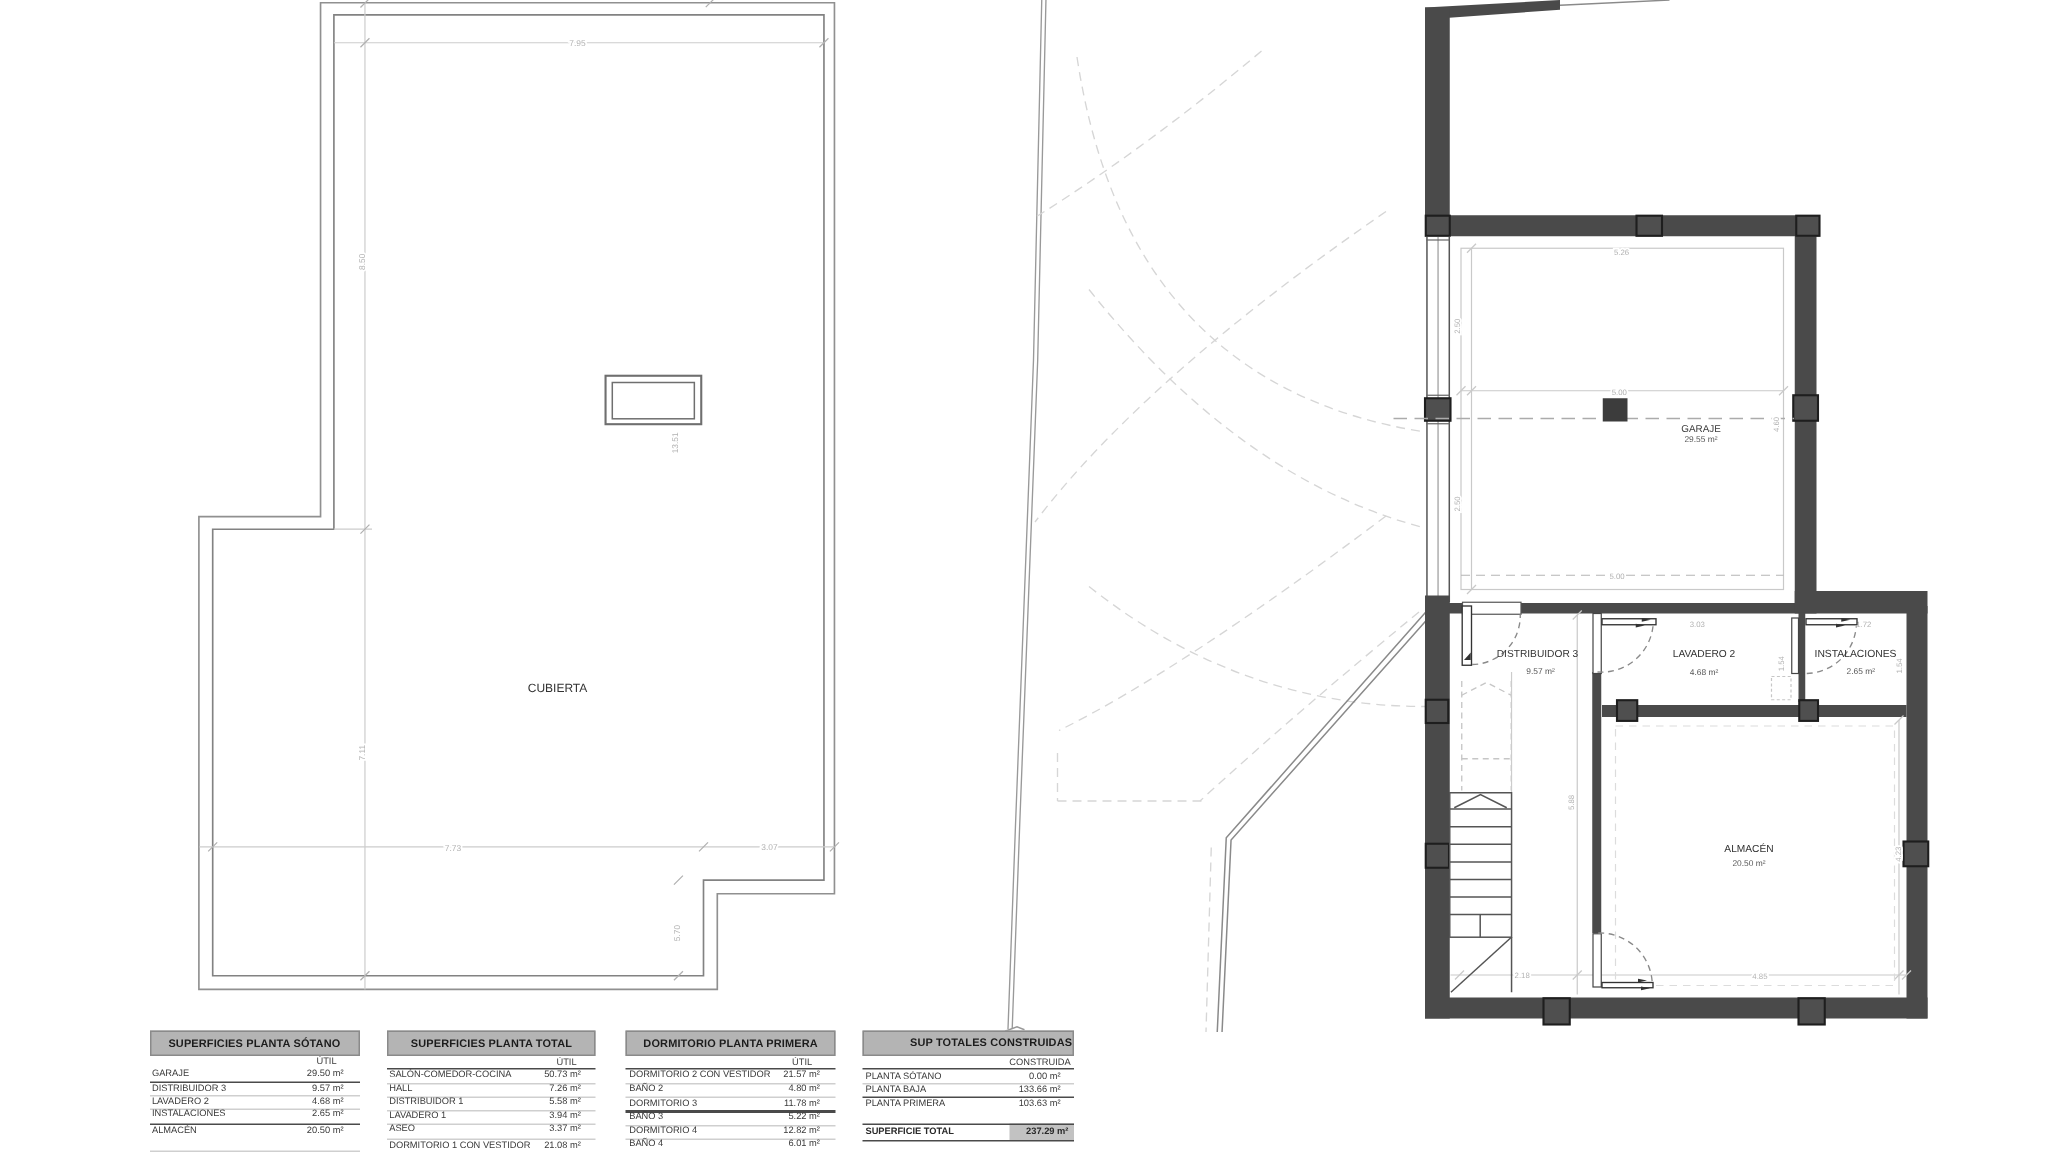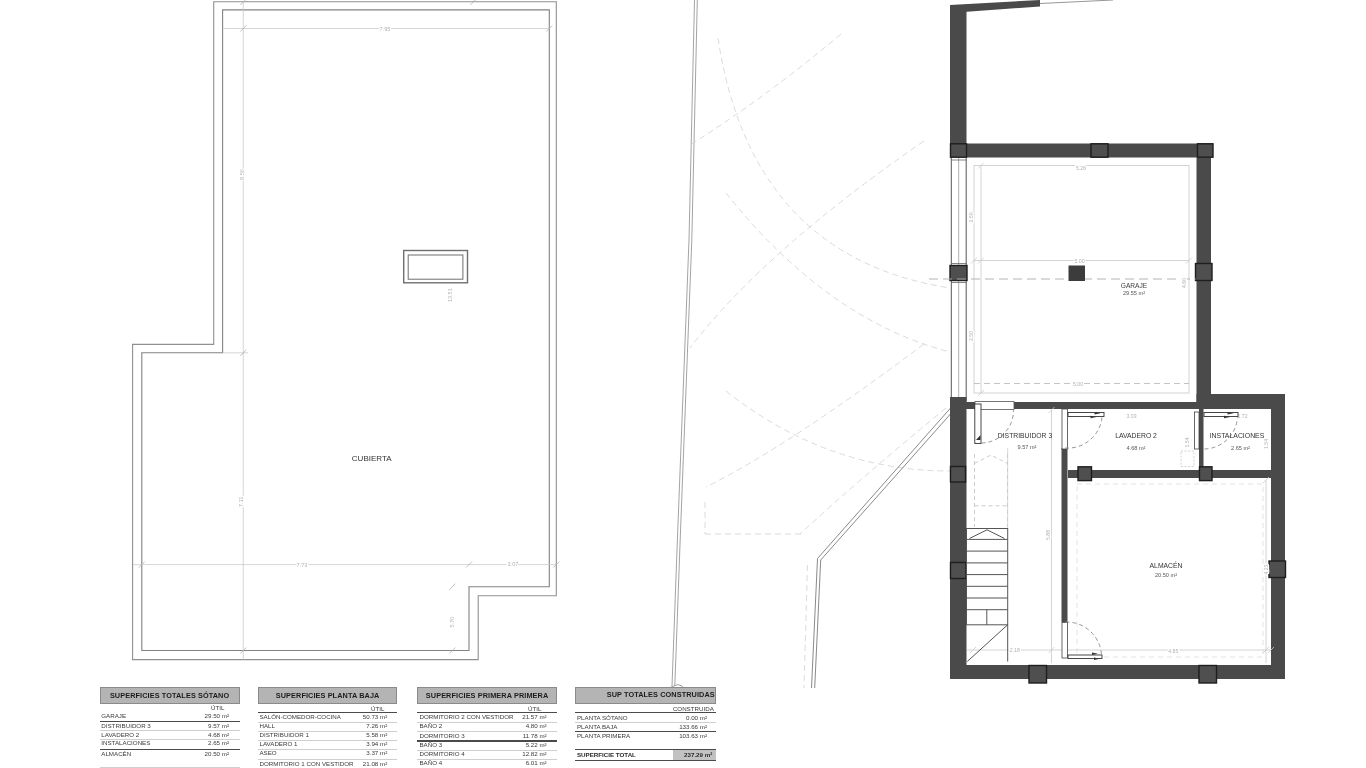--- a/index.html
+++ b/index.html
@@ -264,21 +264,21 @@
 <text x="1240.5" y="449.6" font-size="5.6" fill="#575757">2.65 m²</text>
 </g>
 
 <g font-family="Liberation Sans" text-anchor="middle">
 <text x="1166" y="567.8" font-size="6.8" fill="#333">ALMACÉN</text>
 <text x="1166" y="577.2" font-size="5.6" fill="#575757">20.50 m²</text>
 </g>
 </svg>
 
 <div class="tbl" style="left:99.5px;top:0;width:140.2px;">
-  <div class="thead" style="left:0;top:686.5px;width:138.2px;height:15px;">SUPERFICIES TOTALES SÓTANO</div>
+  <div class="thead" style="left:0;top:686.5px;width:138.2px;height:15px;">SUPERFICIES PLANTA SÓTANO</div>
   <div class="trow" style="left:0;top:703.9px;width:140.2px;">
         <span class="val" style="right:15.3px;">ÚTIL</span>
       </div>
   <div class="trow" style="left:0;top:712.4px;width:140.2px;">
         <span class="lbl" style="left:1.8px;">GARAJE</span>
         <span class="val" style="right:10.7px;">29.50 m²</span>
       </div>
   <div class="dline" style="left:0;top:721px;width:140.2px;"></div>
   <div class="trow" style="left:0;top:722px;width:140.2px;">
         <span class="lbl" style="left:1.8px;">DISTRIBUIDOR 3</span>
@@ -296,21 +296,21 @@
       </div>
   <div class="dline" style="left:0;top:749.3px;width:140.2px;"></div>
   <div class="trow" style="left:0;top:749.8px;width:140.2px;">
         <span class="lbl" style="left:1.8px;">ALMACÉN</span>
         <span class="val" style="right:10.7px;">20.50 m²</span>
       </div>
   <div class="fline" style="left:0;top:766.9px;width:140.2px;"></div>
 </div>
 
 <div class="tbl" style="left:257.8px;top:0;width:139.6px;">
-  <div class="thead" style="left:0;top:686.5px;width:137.6px;height:15px;">SUPERFICIES PLANTA BAJA</div>
+  <div class="thead" style="left:0;top:686.5px;width:137.6px;height:15px;">SUPERFICIES PLANTA TOTAL</div>
   <div class="trow" style="left:0;top:705.2px;width:139.6px;">
         <span class="val" style="right:13px;">ÚTIL</span>
       </div>
   <div class="dline" style="left:0;top:712.1px;width:139.6px;"></div>
   <div class="trow" style="left:0;top:713.1px;width:139.6px;">
         <span class="lbl" style="left:1.7px;">SALÓN-COMEDOR-COCINA</span>
         <span class="val" style="right:10.2px;">50.73 m²</span>
       </div>
   <div class="fline" style="left:0;top:721.8px;width:139.6px;"></div>
   <div class="trow" style="left:0;top:722.2px;width:139.6px;">
@@ -333,21 +333,21 @@
         <span class="val" style="right:10.2px;">3.37 m²</span>
       </div>
   <div class="fline" style="left:0;top:759.4px;width:139.6px;"></div>
   <div class="trow" style="left:0;top:760.2px;width:139.6px;">
         <span class="lbl" style="left:1.7px;">DORMITORIO 1 CON VESTIDOR</span>
         <span class="val" style="right:10.2px;">21.08 m²</span>
       </div>
 </div>
 
 <div class="tbl" style="left:417.3px;top:0;width:139.5px;">
-  <div class="thead" style="left:0;top:686.5px;width:137.5px;height:15px;">SUPERFICIES PRIMERA PRIMERA</div>
+  <div class="thead" style="left:0;top:686.5px;width:137.5px;height:15px;">DORMITORIO PLANTA PRIMERA</div>
   <div class="trow" style="left:0;top:705.2px;width:139.5px;">
         <span class="val" style="right:15.3px;">ÚTIL</span>
       </div>
   <div class="dline" style="left:0;top:712px;width:139.5px;"></div>
   <div class="trow" style="left:0;top:713.1px;width:139.5px;">
         <span class="lbl" style="left:2.2px;">DORMITORIO 2 CON VESTIDOR</span>
         <span class="val" style="right:10.2px;">21.57 m²</span>
       </div>
   <div class="fline" style="left:0;top:721.9px;width:139.5px;"></div>
   <div class="trow" style="left:0;top:722.2px;width:139.5px;">

